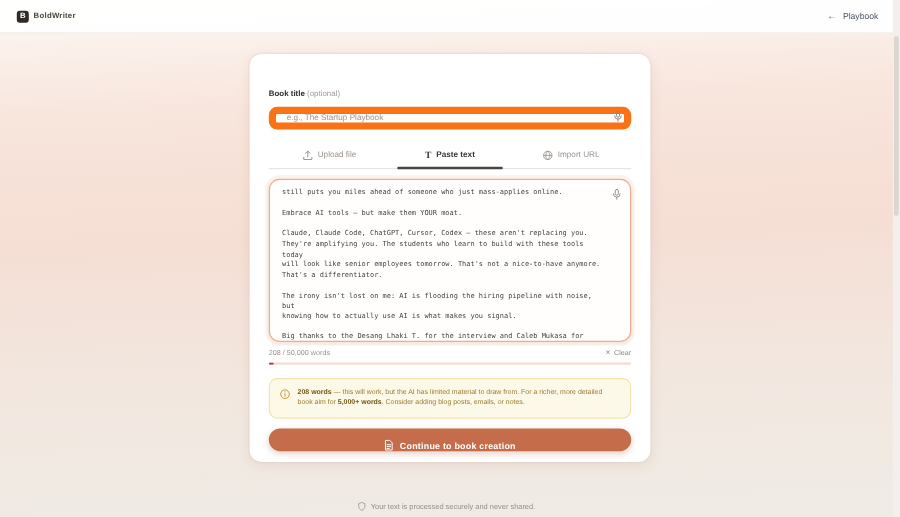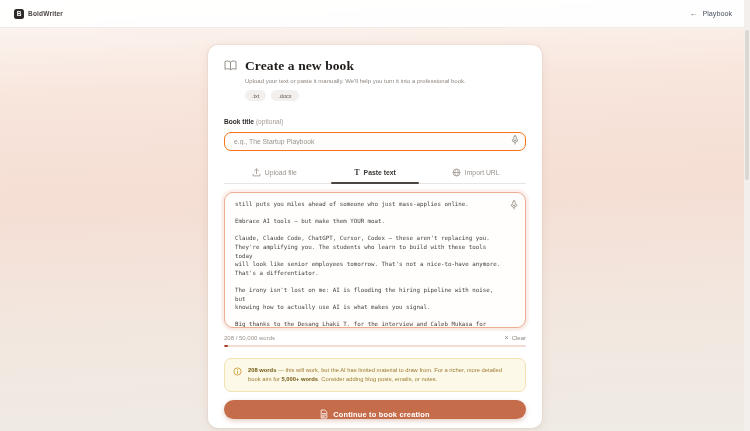--- a/index.html
+++ b/index.html
@@ -53,21 +53,21 @@
   .badge-row { display:flex; gap:5px; margin-top:6px; }
   .badge {
     background:#f2efec; color:#5c5650; font-size:5.5px;
     padding:2.5px 7px; border-radius:8px;
   }
 
   .field-label { margin-top:17px; font-size:6.6px; color:#2f2b28; font-weight:bold; }
   .field-label .opt { color:#a39b94; font-weight:normal; }
   .title-input-wrap { position:relative; margin-top:5px; }
   .title-input {
-    width:100%; height:19px; border:1px solid #f97316; border-radius:7px;
+    width:100%; height:19px; border:6px solid #f97316; border-radius:7px;
     background:#fefdfc; padding:0 22px 0 9px;
     font-family:"Liberation Sans", sans-serif; font-size:6.8px; color:#333;
   }
   .title-input::placeholder { color:#9b948d; }
   .input-mic { position:absolute; right:7px; top:5px; color:#8d8680; cursor:pointer; }
 
   
   .tabs { display:flex; margin-top:12px; border-bottom:1px solid #e9e4e0; }
   .tab {
     flex:1; display:flex; align-items:center; justify-content:center; gap:4px;
@@ -139,36 +139,20 @@
     <span class="logo-text">BoldWriter</span>
   </div>
   <div class="dash-link">
     <span class="dash-arrow">←</span>
     <span>Playbook</span>
   </div>
 </div>
 
 <div class="card">
 
-  <div class="hero-row">
-    <span class="hero-icon">
-      <svg width="13" height="11" viewBox="0 0 14 12" fill="none" stroke="currentColor" stroke-width="1" stroke-linejoin="round">
-        <path d="M1 1.8c2-1 4-1 6 .4 2-1.4 4-1.4 6-.4v8.4c-2-1-4-1-6 .4-2-1.4-4-1.4-6-.4z"></path>
-        <path d="M7 2.2v8.4"></path>
-      </svg>
-    </span>
-    <div>
-      <div class="hero-title">Create a new book</div>
-      <div class="hero-sub">Upload your text or paste it manually. We'll help you turn it into a professional book.</div>
-      <div class="badge-row">
-        <span class="badge">.txt</span>
-        <span class="badge">.docx</span>
-      </div>
-    </div>
-  </div>
 
   <div class="field-label">
     <span>Book title</span>
     <span class="opt">(optional)</span>
   </div>
   <div class="title-input-wrap">
     <input class="title-input" type="text" placeholder="e.g., The Startup Playbook" style="">
     <span class="input-mic">
       <svg width="8" height="10" viewBox="0 0 10 12" fill="none" stroke="currentColor" stroke-width="1" stroke-linecap="round">
         <rect x="3.4" y="0.8" width="3.2" height="6" rx="1.6"></rect>

